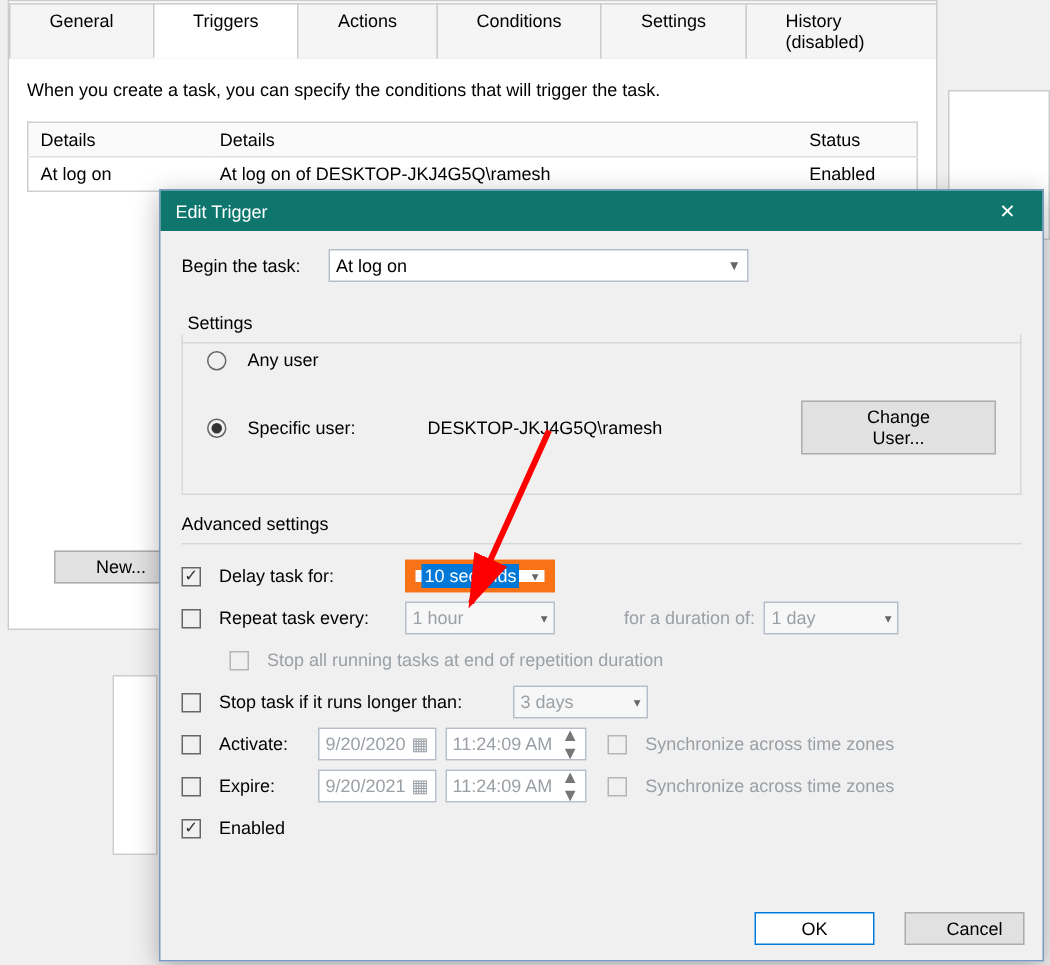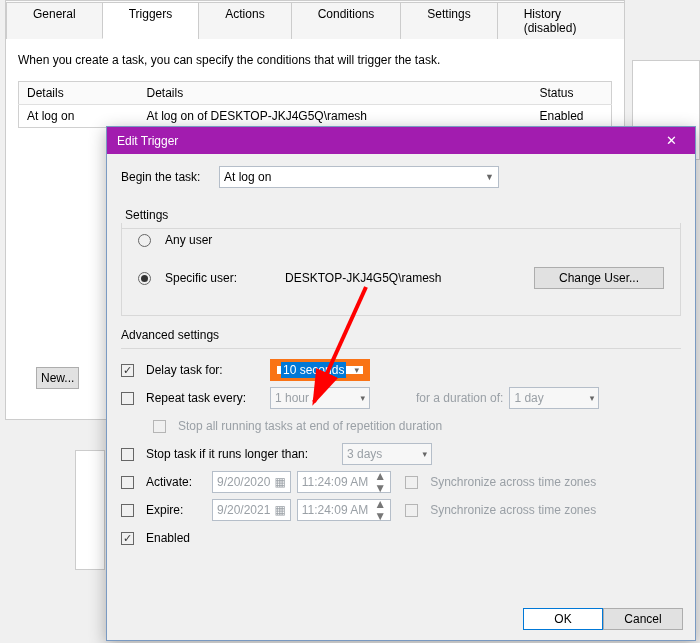--- a/index.html
+++ b/index.html
@@ -8,26 +8,26 @@
 
 .bg-window { position: absolute; left: 5px; top: 0; width: 620px; height: 420px; background: #fff; border: 1px solid #ccc; }
 .tabs { display: flex; border-bottom: 1px solid #ccc; background: #fbfbfb; }
 .tab { padding: 4px 26px; border: 1px solid #ccc; border-bottom: none; margin-right: -1px; background: #f5f5f5; cursor: pointer; position: relative; top: 1px; }
 .tab.active { background: #fff; border-bottom: 1px solid #fff; }
 .tab-content { padding: 8px 12px; }
 .intro { margin: 6px 0 14px; }
 .trigger-table { width: 100%; border: 1px solid #d0d0d0; border-collapse: collapse; }
 .trigger-table th, .trigger-table td { text-align: left; padding: 4px 8px; font-weight: normal; }
 .trigger-table th { background: #fafafa; border-bottom: 1px solid #e0e0e0; }
-.btn { padding: 3px 4px; background: #e1e1e1; border: 1px solid #adadad; cursor: pointer; }
+.btn { padding: 3px 27px; background: #e1e1e1; border: 1px solid #adadad; cursor: pointer; }
 .new-btn-row { position: absolute; left: 30px; top: 366px; }
 
 
 .modal { position: absolute; left: 106px; top: 126px; width: 590px; height: 515px; background: #f0f0f0; border: 1px solid #7a9ac2; box-shadow: 0 4px 16px rgba(0,0,0,0.3); }
-.modal-title { background: #a21caf; color: #fff; padding: 6px 10px; display: flex; justify-content: space-between; align-items: center; }
+.modal-title { background: #0f766e; color: #fff; padding: 6px 10px; display: flex; justify-content: space-between; align-items: center; }
 .close-x { padding: 0 8px; cursor: pointer; font-size: 13px; }
 .modal-body { padding: 12px 14px; }
 
 .row { display: flex; align-items: center; margin-bottom: 20px; gap: 8px; }
 .label { min-width: 90px; }
 .select { border: 1px solid #b5bec9; background: #fff; padding: 2px 4px; height: 22px; display: inline-flex; align-items: center; justify-content: space-between; }
 .select .chev { font-size: 9px; color: #666; margin-left: 6px; }
 .select.wide { width: 280px; }
 .select.small { width: 100px; }
 .select.med { width: 90px; }
@@ -46,21 +46,21 @@
 .disabled-text { color: #9aa0a6; }
 
 .user-text { margin-left: 40px; flex: 1; }
 .change-user { width: 130px; }
 
 .adv-title { margin: 12px 0 6px 0; }
 .adv-row { display: flex; align-items: center; gap: 6px; margin-bottom: 6px; min-height: 22px; }
 .date-input { border: 1px solid #b5bec9; background: #fff; padding: 2px 4px; height: 22px; display: inline-flex; align-items: center; gap: 4px; color: #9aa0a6; }
 .spinner { display:inline-flex; flex-direction:column; font-size:7px; color:#777; line-height:1; margin-left:2px;}
 
-.modal-footer { position: absolute; right: 12px; bottom: 10px; display: flex; gap: 0; }
+.modal-footer { position: absolute; right: 12px; bottom: 10px; display: flex; gap: 20px; }
 .btn.primary { background: #fff; border: 1px solid #0078d7; }
 
 .arrow-svg { position: absolute; left: 306px; top: 282px; pointer-events: none; }
 
 
 .frag1 { position:absolute; right:0; top:60px; width:68px; height:100px; border:1px solid #ccc; background:#fff; }
 .frag2 { position:absolute; left:75px; top:450px; width:30px; height:120px; border:1px solid #ccc; background:#fff; }
 </style>
 </head>
 <body>

